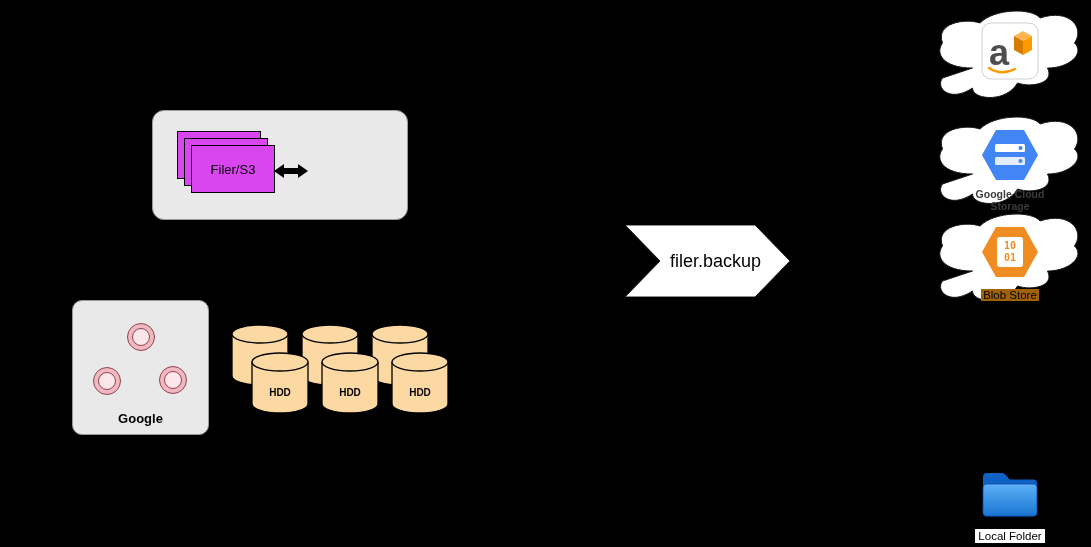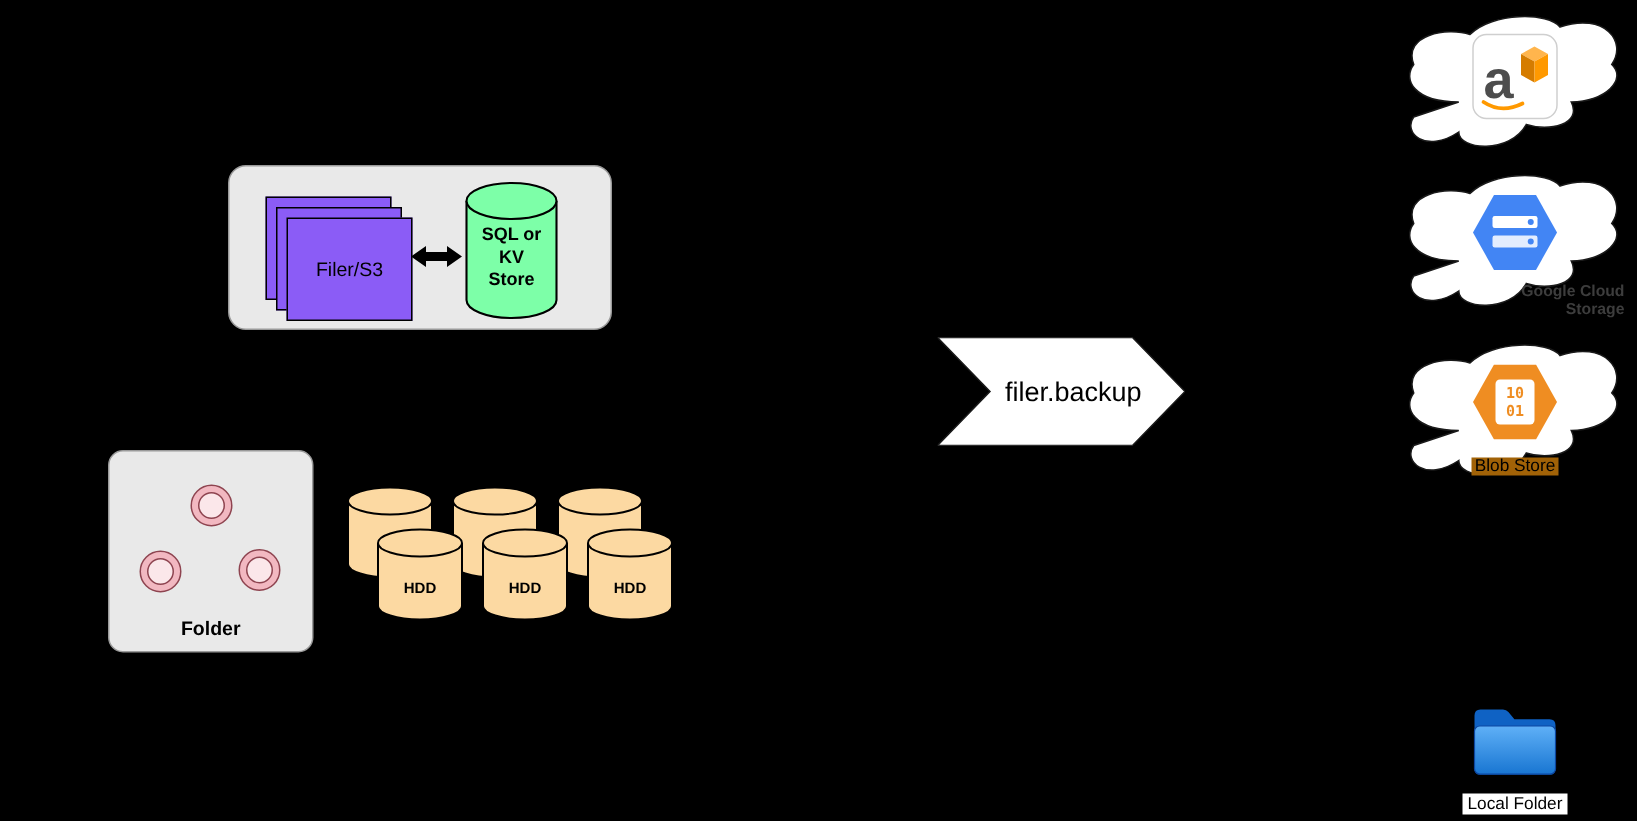--- a/index.html
+++ b/index.html
@@ -6,21 +6,21 @@
   .canvas{
     position:relative;width:1091px;height:547px;background:#000;overflow:hidden;
     font-family:"Liberation Sans", sans-serif;color:#000;
   }
   
   .panel{position:absolute;background:#e9e9e9;border:1px solid #9a9a9a;border-radius:12px;box-sizing:border-box;}
   .filer-panel{left:152px;top:110px;width:256px;height:110px;}
   .masters-panel{left:72px;top:300px;width:137px;height:135px;border-radius:10px;}
 
   
-  .stack-rect{position:absolute;width:84px;height:69px;background:#8b5cf6;border:1.3px solid #000;box-sizing:border-box;}
+  .stack-rect{position:absolute;width:84px;height:48px;background:#d946ef;border:1.3px solid #000;box-sizing:border-box;}
   .s1{left:24px;top:20px;}
   .s2{left:31px;top:27px;}
   .s3{left:38px;top:34px;display:flex;align-items:center;justify-content:center;font-size:13px;}
   .dbl-arrow{position:absolute;left:121px;top:51px;}
   .store-cyl{position:absolute;left:157px;top:10px;width:62px;height:92px;}
   .cyl-label{position:absolute;left:6px;right:6px;top:28px;text-align:center;font-weight:bold;font-size:12px;line-height:1.25;}
 
   
   .ring{position:absolute;width:28px;height:28px;border-radius:50%;background:#f2b8c1;border:1.5px solid #8e4450;box-sizing:border-box;}
   .ring::after{content:"";position:absolute;left:4px;top:4px;right:4px;bottom:4px;border-radius:50%;background:#fbe7ea;border:1.2px solid #8e4450;box-sizing:border-box;}
@@ -36,21 +36,21 @@
   
   .backup-arrow{position:absolute;left:625px;top:225px;width:165px;height:72px;}
   .backup-label{position:absolute;left:0;top:0;right:0;bottom:0;display:flex;align-items:center;justify-content:center;padding-left:16px;font-size:18px;}
 
   
   .cloud{position:absolute;left:935px;width:150px;height:100px;}
   .cloud-shape{position:absolute;left:0;top:0;}
   .dest-icon{position:absolute;left:50%;transform:translateX(-50%);}
   .cloud-label{position:absolute;top:78px;left:0;right:0;text-align:center;font-size:11.5px;color:#000;}
   .cloud-label span{background:#a16207;padding:0 2px;}
-  .gcs-label{top:74px;font-size:10.5px;font-weight:bold;color:#3d3d3d;line-height:1.15;text-align:right;}
+  .gcs-label{top:74px;font-size:10.5px;font-weight:bold;color:#3d3d3d;line-height:1.15;}
   .gcs-label span{display:inline-block;width:92px;background:transparent;}
   .bin{font-family:"DejaVu Sans Mono", monospace;font-size:10px;font-weight:bold;fill:#ef8d22;text-anchor:middle;}
   .folder-wrap{position:absolute;left:935px;top:460px;width:150px;height:100px;}
   .folder-wrap svg{position:absolute;left:50%;transform:translateX(-50%);top:7px;}
   .folder-label{position:absolute;top:70px;left:0;right:0;text-align:center;font-size:11.5px;color:#000;}
   .folder-label span{background:#fff;padding:1px 3px;}
   .aws-a{font-family:"Liberation Sans", sans-serif;font-size:36px;font-weight:bold;fill:#4d4d4d;text-anchor:middle;}
 </style>
 </head>
 <body>
@@ -59,34 +59,27 @@
 
   <div class="panel filer-panel">
     <div class="stack-rect s1"></div>
     <div class="stack-rect s2"></div>
     <div class="stack-rect s3">
       <span>Filer/S3</span>
     </div>
     <svg class="dbl-arrow" width="34" height="18" viewBox="0 0 34 18">
       <polygon points="0,9 10,2 10,6 24,6 24,2 34,9 24,16 24,12 10,12 10,16" fill="#000"></polygon>
     </svg>
-    <div class="store-cyl">
-      <svg width="62" height="92" viewBox="0 0 62 92">
-        <path d="M1,13 L1,79 A30,12 0 0 0 61,79 L61,13" fill="#7dffa8" stroke="#000" stroke-width="1.4"></path>
-        <ellipse cx="31" cy="13" rx="30" ry="12" fill="#7dffa8" stroke="#000" stroke-width="1.4"></ellipse>
-      </svg>
-      <div class="cyl-label">SQL or KV Store</div>
-    </div>
   </div>
 
   <div class="panel masters-panel">
     <div class="ring r-top"></div>
     <div class="ring r-left"></div>
     <div class="ring r-right"></div>
-    <div class="masters-label">Folder</div>
+    <div class="masters-label">Google</div>
   </div>
 
   <div class="hdd-cyl" style="left:231px;top:324px;">
     <svg width="58" height="62" viewBox="0 0 58 62">
       <path d="M1,10 L1,52 A28,9 0 0 0 57,52 L57,10" fill="#fcd9a2" stroke="#000" stroke-width="1.3"></path>
       <ellipse cx="29" cy="10" rx="28" ry="9" fill="#fcd9a2" stroke="#000" stroke-width="1.3"></ellipse>
     </svg>
   </div>
   <div class="hdd-cyl" style="left:301px;top:324px;">
     <svg width="58" height="62" viewBox="0 0 58 62">
@@ -151,21 +144,21 @@
     <svg class="dest-icon" style="top:16px;" width="56" height="50" viewBox="0 0 56 50">
       <polygon points="14,0 42,0 56,25 42,50 14,50 0,25" fill="#4285f4"></polygon>
       <rect x="13" y="14" width="30" height="8" rx="1.5" fill="#ffffff"></rect>
       <circle cx="38.5" cy="18" r="2" fill="#4285f4"></circle>
       <rect x="13" y="27" width="30" height="8" rx="1.5" fill="#ffffff" opacity="0.85"></rect>
       <circle cx="38.5" cy="31" r="2" fill="#4285f4"></circle>
     </svg>
     <div class="cloud-label gcs-label"><span>Google Cloud Storage</span></div>
   </div>
 
-  <div class="cloud" style="top:227px;">
+  <div class="cloud" style="top:211px;">
     <svg class="cloud-shape" width="150" height="100" viewBox="0 0 150 100">
       <path d="M37.5,60 C7.5,60 0,45 7.5,35 C0,15 30,10 45,15 C60,0 97.5,0 105,10 C135,0 150,20 139.5,35 C150,45 135,60 112.5,60 C120,75 97.5,80 82.5,75 C71.25,95 37.5,92 37.5,80 C15,95 0,80 7.5,70 Z" fill="#ffffff" stroke="#1a1a1a"></path>
     </svg>
     <svg class="dest-icon" style="top:16px;" width="56" height="50" viewBox="0 0 56 50">
       <polygon points="14,0 42,0 56,25 42,50 14,50 0,25" fill="#ef8d22"></polygon>
       <rect x="15" y="10" width="26" height="30" rx="3" fill="#ffffff"></rect>
       <text class="bin" x="28" y="22">10</text>
       <text class="bin" x="28" y="34">01</text>
     </svg>
     <div class="cloud-label"><span>Blob Store</span></div>

